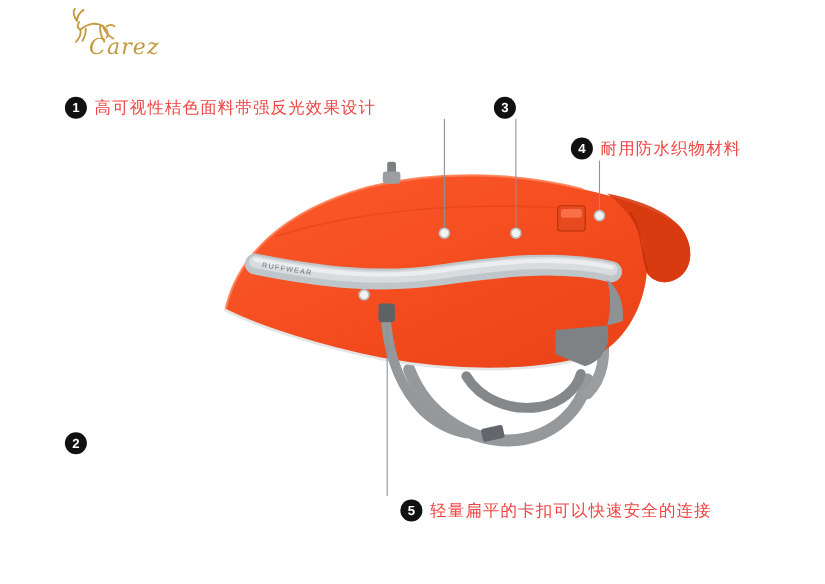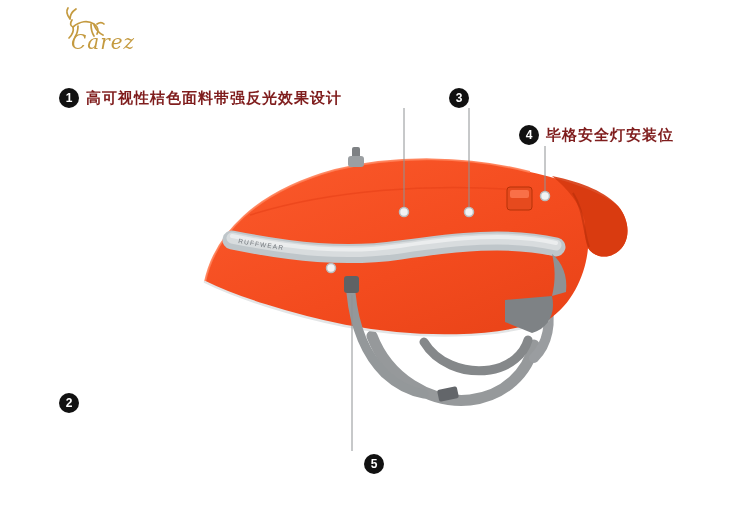--- a/index.html
+++ b/index.html
@@ -9,32 +9,32 @@
   }
   .art { position:absolute; left:0; top:0; width:750px; height:531px; }
 
   
   .ann { position:absolute; display:flex; align-items:center; gap:7px; white-space:nowrap; }
   .ann .num {
     width:20px; height:20px; border-radius:50%; background:#111111; color:#ffffff;
     font-size:12px; font-weight:bold; display:flex; align-items:center; justify-content:center;
     flex:0 0 20px; line-height:1;
   }
-  .ann .txt { font-size:15px; font-weight:700; color:#7f1d1d; letter-spacing:1px; }
+  .ann .txt { font-size:15px; font-weight:400; color:#ef4444; letter-spacing:1px; }
   .ann1 { left:59px;  top:88px;  }
   .ann3 { left:449px; top:88px;  }
   .ann4 { left:519px; top:125px; }
   .ann2 { left:59px;  top:393px; }
   .ann5 { left:364px; top:454px; }
 
   
   .logo { position:absolute; left:55px; top:5px; width:120px; height:55px; }
   .logo svg { position:absolute; left:0; top:0; }
   .logo .brand {
-    position:absolute; left:16px; top:25px;
+    position:absolute; left:26px; top:25px;
     font-family:"DejaVu Serif", serif; font-style:italic;
     font-size:20px; color:#C49A3F; letter-spacing:1px;
   }
 </style>
 </head>
 <body>
 
 <div class="canvas">
 
   <svg class="art" viewBox="0 0 750 531" aria-hidden="true">
@@ -123,24 +123,25 @@
     <span class="num">1</span>
     <span class="txt">高可视性桔色面料带强反光效果设计</span>
   </div>
 
   <div class="ann ann3">
     <span class="num">3</span>
   </div>
 
   <div class="ann ann4">
     <span class="num">4</span>
-    <span class="txt">毕格安全灯安装位</span>
+    <span class="txt">耐用防水织物材料</span>
   </div>
 
   <div class="ann ann2">
     <span class="num">2</span>
   </div>
 
   <div class="ann ann5">
     <span class="num">5</span>
+    <span class="txt">轻量扁平的卡扣可以快速安全的连接</span>
   </div>
 
 </div>
 
 </body></html>

